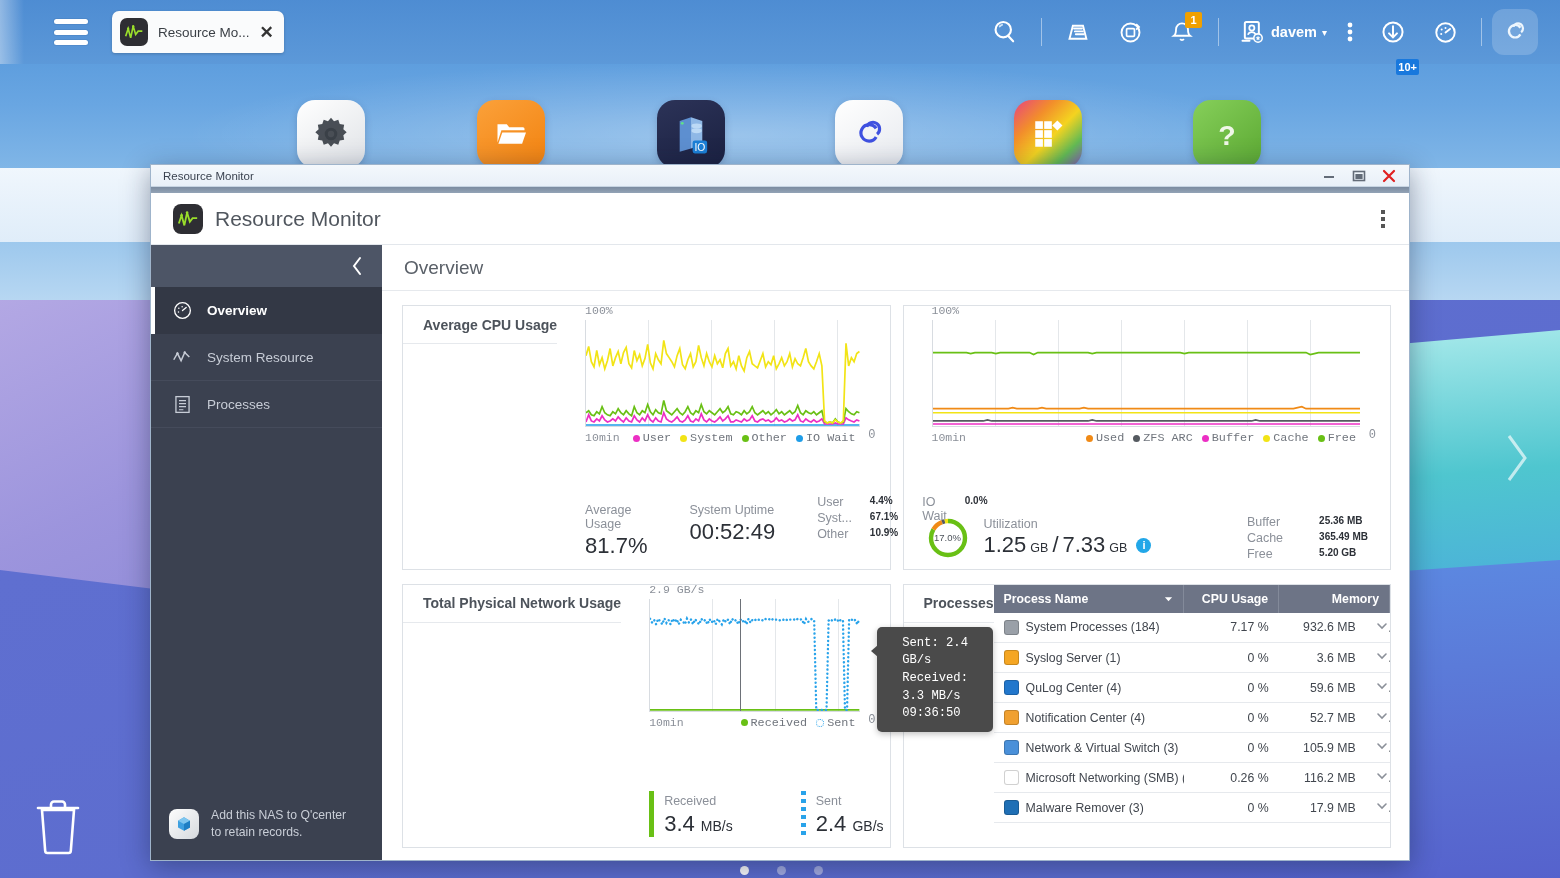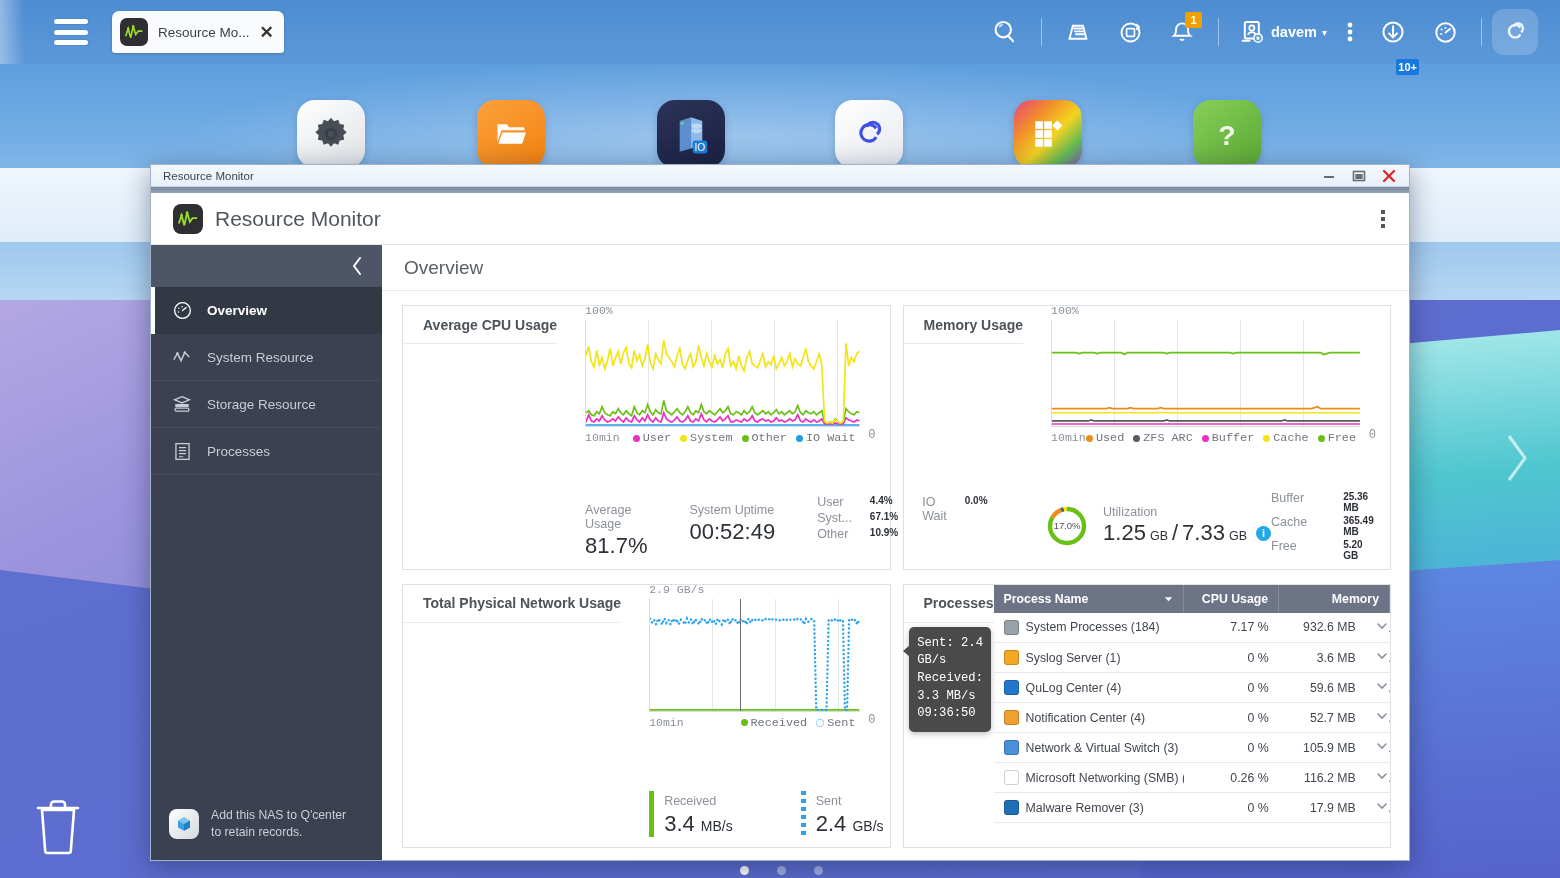--- a/index.html
+++ b/index.html
@@ -223,23 +223,22 @@
   .nf { display:flex; gap: 10px; }
   .nf .bar { width: 5px; align-self: stretch; }
   .nf .bar.dot { background-image: repeating-linear-gradient(to bottom, #29a3ea 0 4px, transparent 4px 8px); }
   .nf .lbl { font-size: 12.5px; color:#8b9099; }
   .nf .val { font-size: 22px; color:#2c3037; margin-top: 2px; }
   .nf .val small { font-size: 14px; }
 
   
   .tooltip {
     position:absolute; left: 228px; top: 28px; background: #4a4a4a; color:#fff;
-    padding: 8px 8px 9px; border-radius: 5px; font-size: 12.2px; line-height: 1.45; z-index: 5;
+    padding: 8px 25px 9px; border-radius: 5px; font-size: 12.2px; line-height: 1.45; z-index: 5;
     box-shadow: 0 2px 6px rgba(0,0,0,.25);
-    margin-left: 32px;
   }
   .tooltip div:first-child { font-weight: bold; }
   .tt-arrow { position:absolute; left: -6px; top: 18px; width:0;height:0;
     border-top: 6px solid transparent; border-bottom: 6px solid transparent; border-right: 7px solid #4a4a4a; }
   .cursor-line { position:absolute; top: 0; bottom: 0; width: 1px; background:#6d7178; }
 
   
   .ptbl { width:100%; border-collapse: collapse; table-layout: fixed; }
   .ptbl thead th {
     background: #6d7486; color:#fff; font-size: 12.3px; font-weight: bold;
@@ -494,30 +493,20 @@
           <span class="sbico">
             <svg width="22" height="22" viewBox="0 0 24 24">
               <polyline points="3,15 7,8 11,16 15,7 20,12" fill="none" stroke="#c7ccd6" stroke-width="1.6"></polyline>
               <circle cx="7" cy="8" r="1.3" fill="#c7ccd6"></circle>
                 <circle cx="15" cy="7" r="1.3" fill="#c7ccd6"></circle>
             </svg>
           </span>
           <span class="sblbl">System Resource</span>
         </div>
 
-        <div class="sb-item">
-          <span class="sbico">
-            <svg width="22" height="22" viewBox="0 0 24 24">
-              <path d="M12 4l8 3.4-8 3.4-8-3.4z" fill="none" stroke="#c7ccd6" stroke-width="1.5"></path>
-              <rect x="4.5" y="12" width="15" height="3.2" rx="1" fill="#c7ccd6"></rect>
-              <rect x="4.5" y="16.6" width="15" height="3.2" rx="1" fill="none" stroke="#c7ccd6" stroke-width="1.4"></rect>
-            </svg>
-          </span>
-          <span class="sblbl">Storage Resource</span>
-        </div>
 
         <div class="sb-item">
           <span class="sbico">
             <svg width="21" height="21" viewBox="0 0 24 24">
               <rect x="4.5" y="3" width="15" height="18" fill="none" stroke="#c7ccd6" stroke-width="1.5"></rect>
               <path d="M8 7.5h8M8 11h8M8 14.5h8M8 18h5" stroke="#c7ccd6" stroke-width="1.3"></path>
             </svg>
           </span>
           <span class="sblbl">Processes</span>
         </div>
@@ -598,21 +587,20 @@
                 </div>
                 <div class="kv-grid">
                   <span class="kv-k">IO Wait</span>
                   <span class="kv-v">0.0%</span>
                 </div>
               </div>
             </div>
           </div>
 
           <div class="card">
-            <div class="card-h">Memory Usage</div>
             <div class="card-b">
               <div class="chart-wrap">
                 <span class="chart-top">100%</span>
                 <span class="chart-bot-l">10min</span>
                 <span class="chart-zero">0</span>
                 <div class="plot">
                   <svg id="mem-svg" viewBox="0 0 430 107" preserveAspectRatio="none">
                       <polyline points="0.0,105.0 4.2,105.0 8.4,105.0 12.6,105.0 16.9,105.0 21.1,105.0 25.3,105.0 29.5,105.0 33.7,105.0 37.9,105.0 42.2,105.0 46.4,105.0 50.6,105.0 54.8,105.0 59.0,105.0 63.2,105.0 67.5,105.0 71.7,105.0 75.9,105.0 80.1,105.0 84.3,105.0 88.5,105.0 92.7,105.0 97.0,105.0 101.2,105.0 105.4,105.0 109.6,105.0 113.8,105.0 118.0,105.0 122.3,105.0 126.5,105.0 130.7,105.0 134.9,105.0 139.1,105.0 143.3,105.0 147.5,105.0 151.8,105.0 156.0,105.0 160.2,105.0 164.4,105.0 168.6,105.0 172.8,105.0 177.1,105.0 181.3,105.0 185.5,105.0 189.7,105.0 193.9,105.0 198.1,105.0 202.4,105.0 206.6,105.0 210.8,105.0 215.0,105.0 219.2,105.0 223.4,105.0 227.6,105.0 231.9,105.0 236.1,105.0 240.3,105.0 244.5,105.0 248.7,105.0 252.9,105.0 257.2,105.0 261.4,105.0 265.6,105.0 269.8,105.0 274.0,105.0 278.2,105.0 282.5,105.0 286.7,105.0 290.9,105.0 295.1,105.0 299.3,105.0 303.5,105.0 307.7,105.0 312.0,105.0 316.2,105.0 320.4,105.0 324.6,105.0 328.8,105.0 333.0,105.0 337.3,105.0 341.5,105.0 345.7,105.0 349.9,105.0 354.1,105.0 358.3,105.0 362.5,105.0 366.8,105.0 371.0,105.0 375.2,105.0 379.4,105.0 383.6,105.0 387.8,105.0 392.1,105.0 396.3,105.0 400.5,105.0 404.7,105.0 408.9,105.0 413.1,105.0 417.4,105.0 421.6,105.0 425.8,105.0 430.0,105.0" fill="none" stroke="#ec2fc4" stroke-width="1.7" vector-effect="non-scaling-stroke"></polyline>
                       <polyline points="0.0,101.9 4.2,101.9 8.4,101.9 12.6,101.9 16.9,101.9 21.1,101.9 25.3,101.9 29.5,101.9 33.7,101.9 37.9,101.9 42.2,101.9 46.4,101.9 50.6,101.9 54.8,100.8 59.0,101.9 63.2,101.9 67.5,101.9 71.7,101.9 75.9,101.9 80.1,101.9 84.3,101.9 88.5,101.9 92.7,101.9 97.0,101.9 101.2,101.9 105.4,101.9 109.6,101.9 113.8,101.9 118.0,101.9 122.3,101.9 126.5,101.9 130.7,101.9 134.9,101.9 139.1,101.9 143.3,101.9 147.5,101.9 151.8,101.9 156.0,101.9 160.2,100.8 164.4,101.9 168.6,101.9 172.8,101.9 177.1,101.9 181.3,101.9 185.5,101.9 189.7,101.9 193.9,101.9 198.1,101.9 202.4,101.9 206.6,101.9 210.8,101.9 215.0,101.9 219.2,101.9 223.4,101.9 227.6,101.9 231.9,101.9 236.1,101.9 240.3,101.9 244.5,101.9 248.7,101.9 252.9,101.9 257.2,101.9 261.4,101.9 265.6,101.9 269.8,101.9 274.0,101.9 278.2,101.9 282.5,101.9 286.7,101.9 290.9,101.9 295.1,101.9 299.3,101.9 303.5,101.9 307.7,101.9 312.0,101.9 316.2,101.9 320.4,101.9 324.6,100.8 328.8,101.9 333.0,101.9 337.3,101.9 341.5,101.9 345.7,101.9 349.9,101.9 354.1,101.9 358.3,101.9 362.5,101.9 366.8,101.9 371.0,101.9 375.2,101.9 379.4,101.9 383.6,101.9 387.8,101.9 392.1,101.9 396.3,101.9 400.5,101.9 404.7,101.9 408.9,101.9 413.1,101.9 417.4,101.9 421.6,101.9 425.8,101.9 430.0,101.9" fill="none" stroke="#555a60" stroke-width="1.7" vector-effect="non-scaling-stroke"></polyline>
                       <polyline points="0.0,93.6 4.2,93.6 8.4,93.6 12.6,93.6 16.9,93.6 21.1,93.6 25.3,93.6 29.5,93.6 33.7,93.6 37.9,93.6 42.2,93.6 46.4,93.6 50.6,93.6 54.8,93.6 59.0,93.6 63.2,93.6 67.5,93.6 71.7,93.6 75.9,93.6 80.1,93.6 84.3,93.6 88.5,93.6 92.7,93.6 97.0,93.6 101.2,93.6 105.4,93.6 109.6,93.6 113.8,93.6 118.0,93.6 122.3,93.6 126.5,93.6 130.7,93.6 134.9,93.6 139.1,93.6 143.3,93.6 147.5,93.6 151.8,93.6 156.0,93.6 160.2,93.6 164.4,93.6 168.6,93.6 172.8,93.6 177.1,93.6 181.3,93.6 185.5,93.6 189.7,93.6 193.9,93.6 198.1,93.6 202.4,93.6 206.6,93.6 210.8,93.6 215.0,93.6 219.2,93.6 223.4,93.6 227.6,93.6 231.9,93.6 236.1,93.6 240.3,93.6 244.5,93.6 248.7,93.6 252.9,93.6 257.2,93.6 261.4,93.6 265.6,93.6 269.8,93.6 274.0,93.6 278.2,93.6 282.5,93.6 286.7,93.6 290.9,93.6 295.1,93.6 299.3,93.6 303.5,93.6 307.7,93.6 312.0,93.6 316.2,93.6 320.4,93.6 324.6,93.6 328.8,93.6 333.0,93.6 337.3,93.6 341.5,93.6 345.7,93.6 349.9,93.6 354.1,93.6 358.3,93.6 362.5,93.6 366.8,93.6 371.0,93.6 375.2,93.6 379.4,93.6 383.6,93.6 387.8,93.6 392.1,93.6 396.3,93.6 400.5,93.6 404.7,93.6 408.9,93.6 413.1,93.6 417.4,93.6 421.6,93.6 425.8,93.6 430.0,93.6" fill="none" stroke="#f2e416" stroke-width="1.7" vector-effect="non-scaling-stroke"></polyline>

